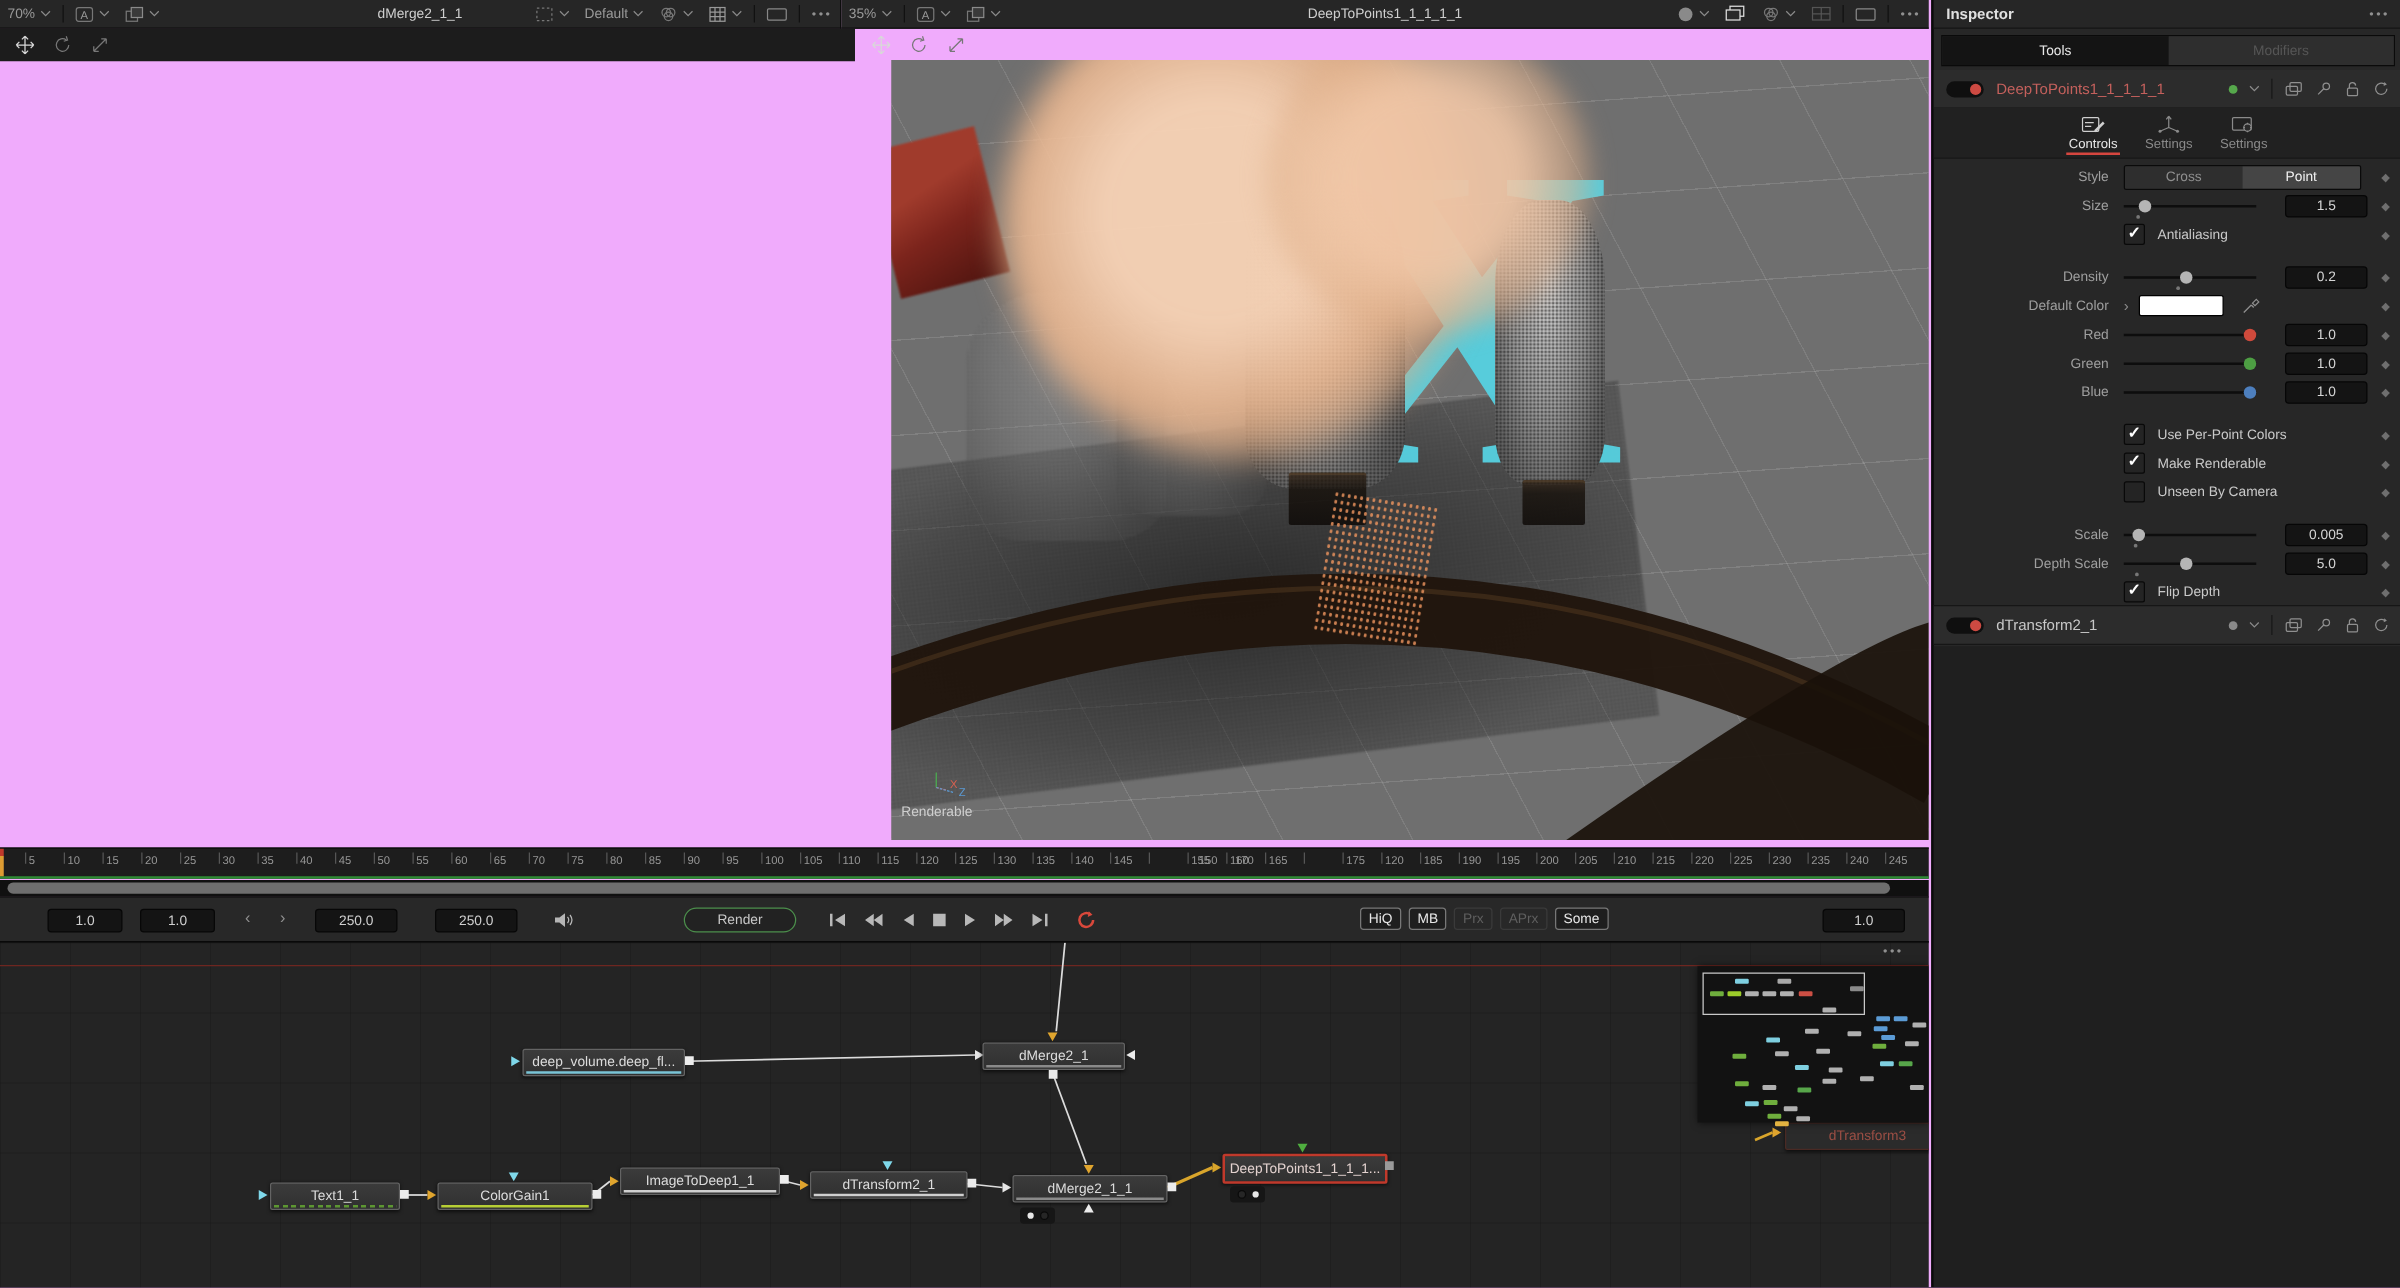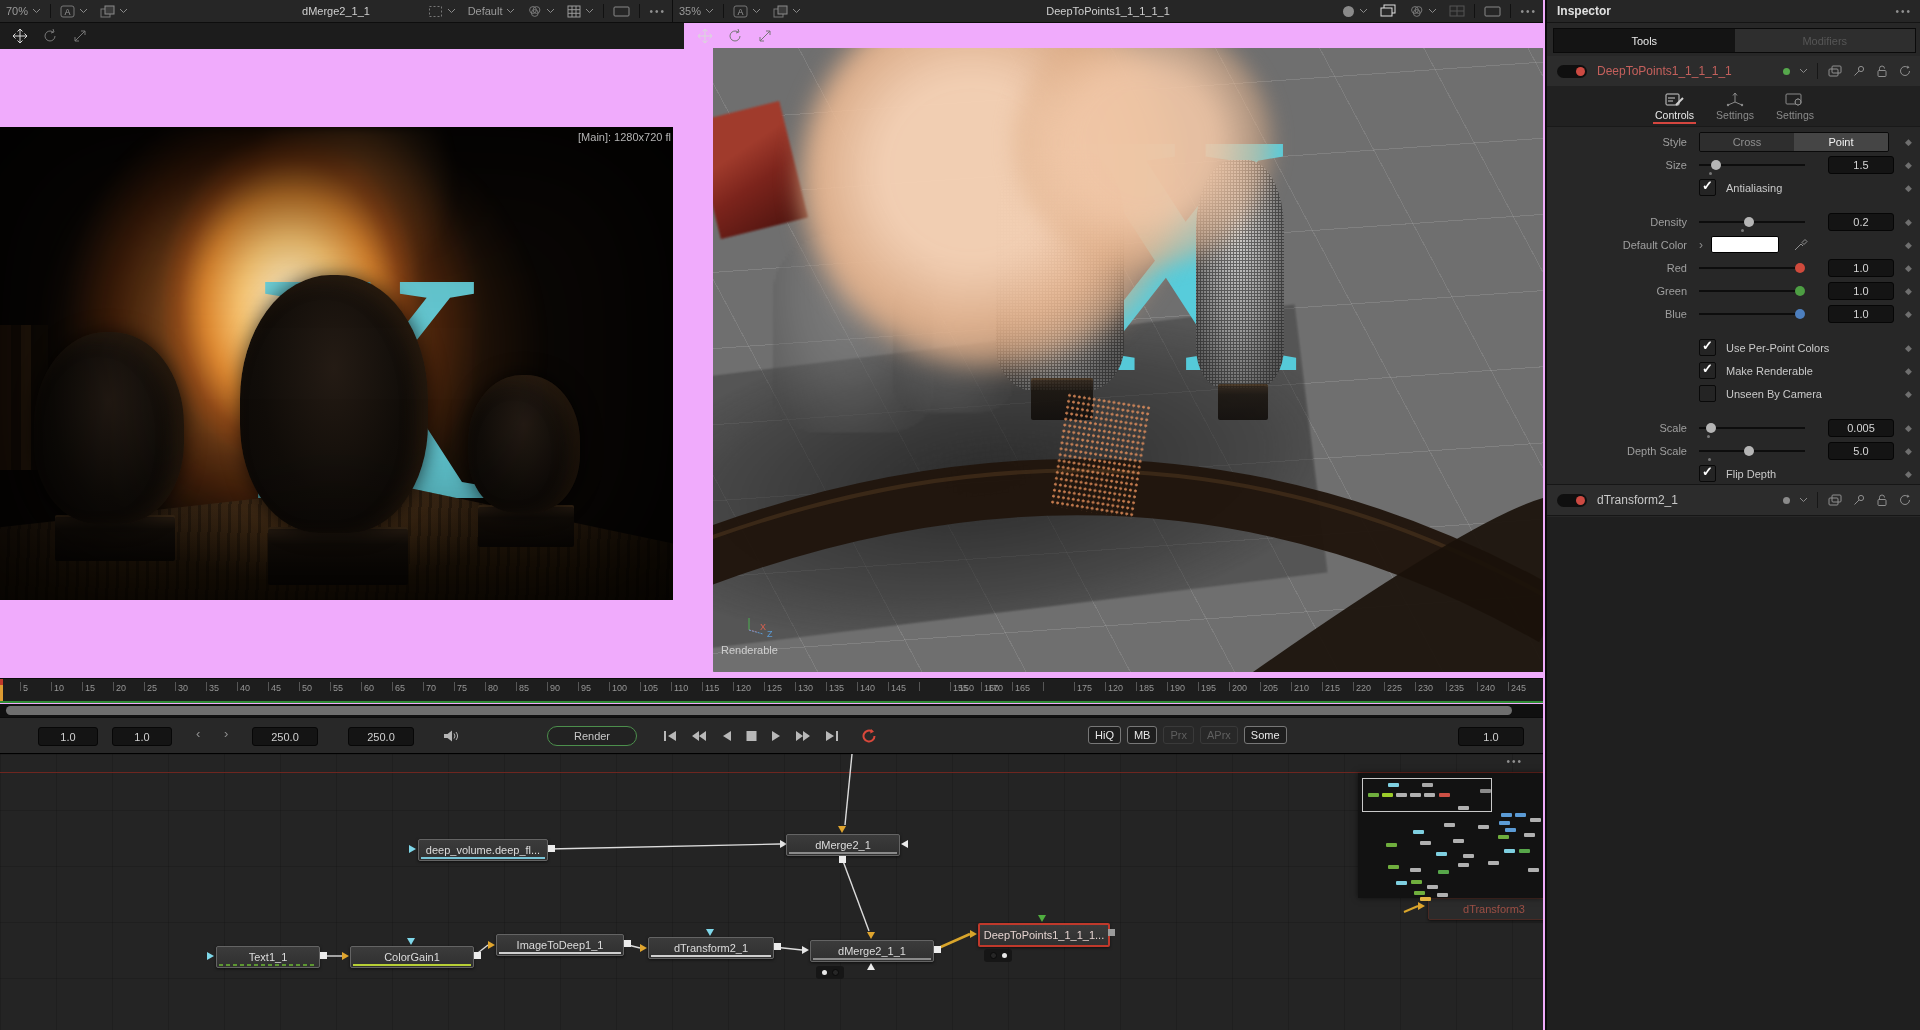--- a/index.html
+++ b/index.html
@@ -227,34 +227,20 @@
       </svg>
     <svg width="16" height="16">
         <path d="M13 8a5 5 0 1 1-2-4" stroke="#777" fill="none"></path>
         <path d="M11 1l1 3-3 1" stroke="#777" fill="none"></path>
       </svg>
     <svg width="16" height="16">
         <path d="M3 13L13 3M3 13v-4M3 13h4M13 3v4M13 3H9" stroke="#777" fill="none"></path>
       </svg>
   </div>
 
-  <div id="photo">
-    <div class="fire"></div>
-    <div class="xletter">X</div>
-    <div class="table"></div>
-    <div class="books"></div>
-    <div class="ped" style="left:55px;top:388px;width:120px;height:46px;"></div>
-    <div class="ped" style="left:268px;top:400px;width:140px;height:58px;"></div>
-    <div class="ped" style="left:478px;top:378px;width:96px;height:42px;"></div>
-    <div class="lion" style="left:34px;top:205px;width:150px;height:192px;"></div>
-    <div class="lion" style="left:240px;top:148px;width:188px;height:258px;"></div>
-    <div class="lion" style="left:468px;top:248px;width:112px;height:138px;"></div>
-    <div class="vig"></div>
-    <div class="vlabel" style="top:4px;right:2px;">[Main]: 1280x720 fl</div>
-  </div>
 
   <div class="vtoolbar" style="left:673px;width:870px;">
     <div class="tbgrp">
       <span>35%</span>
       <svg class="chev" width="9" height="6">
           <path d="M1 1l3.5 3.5L8 1" stroke="#8a8a8a" fill="none"></path>
         </svg>
     </div>
     <div class="tbdiv"></div>
     <div class="tbgrp">

